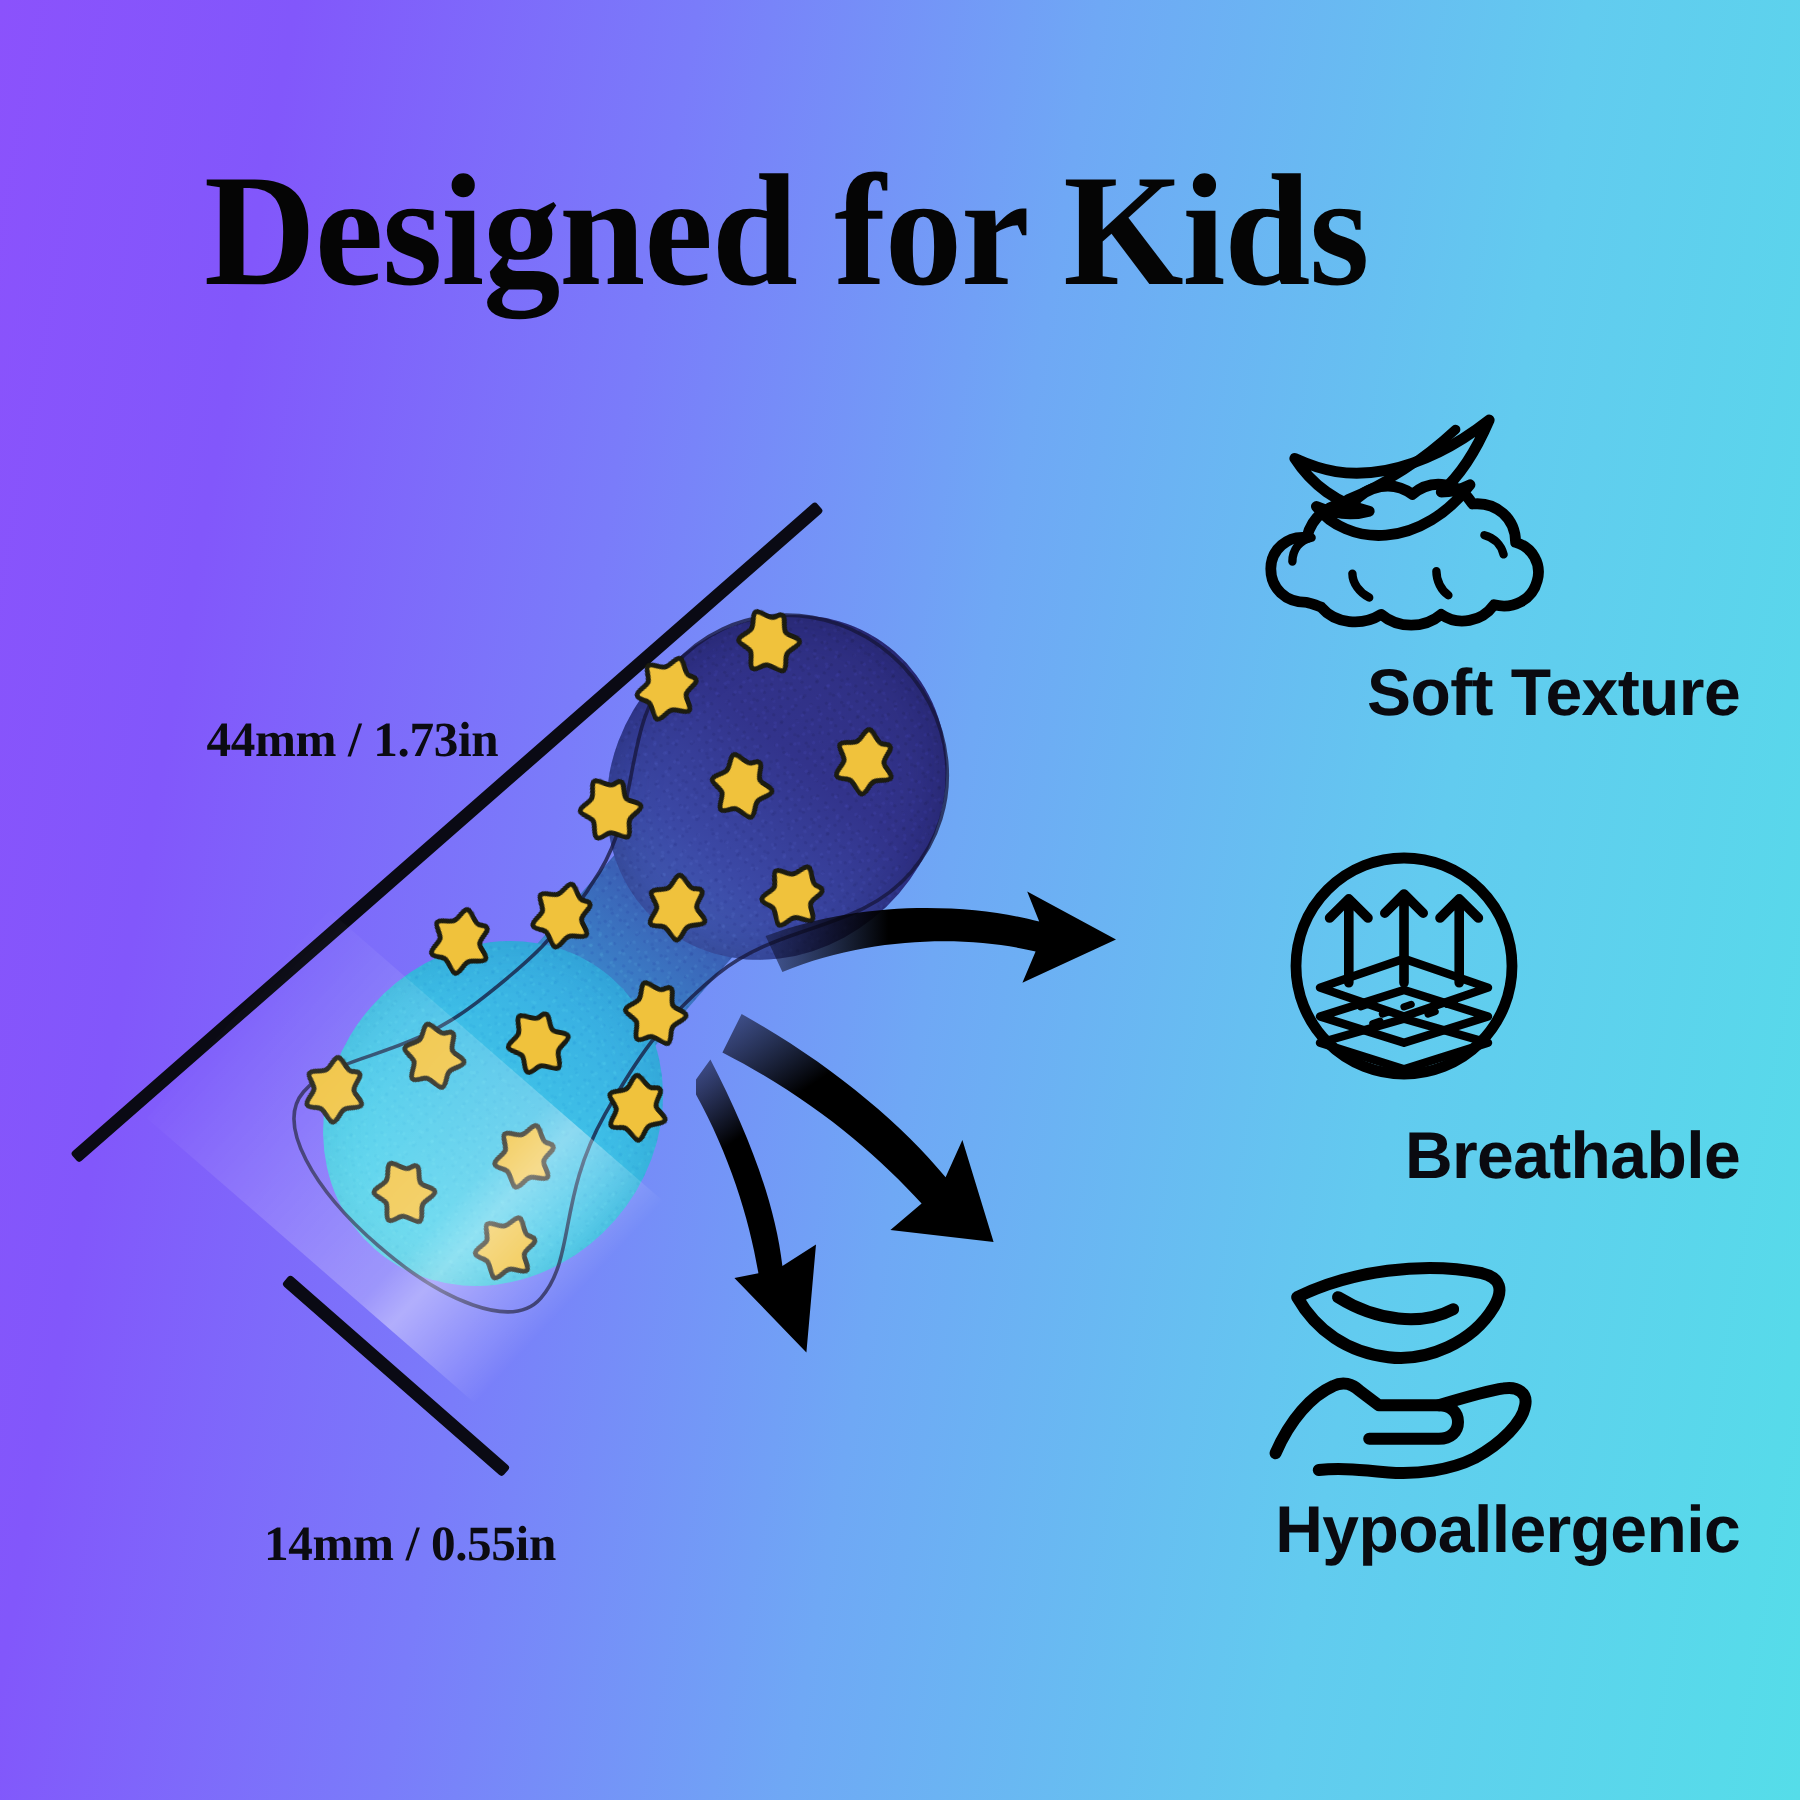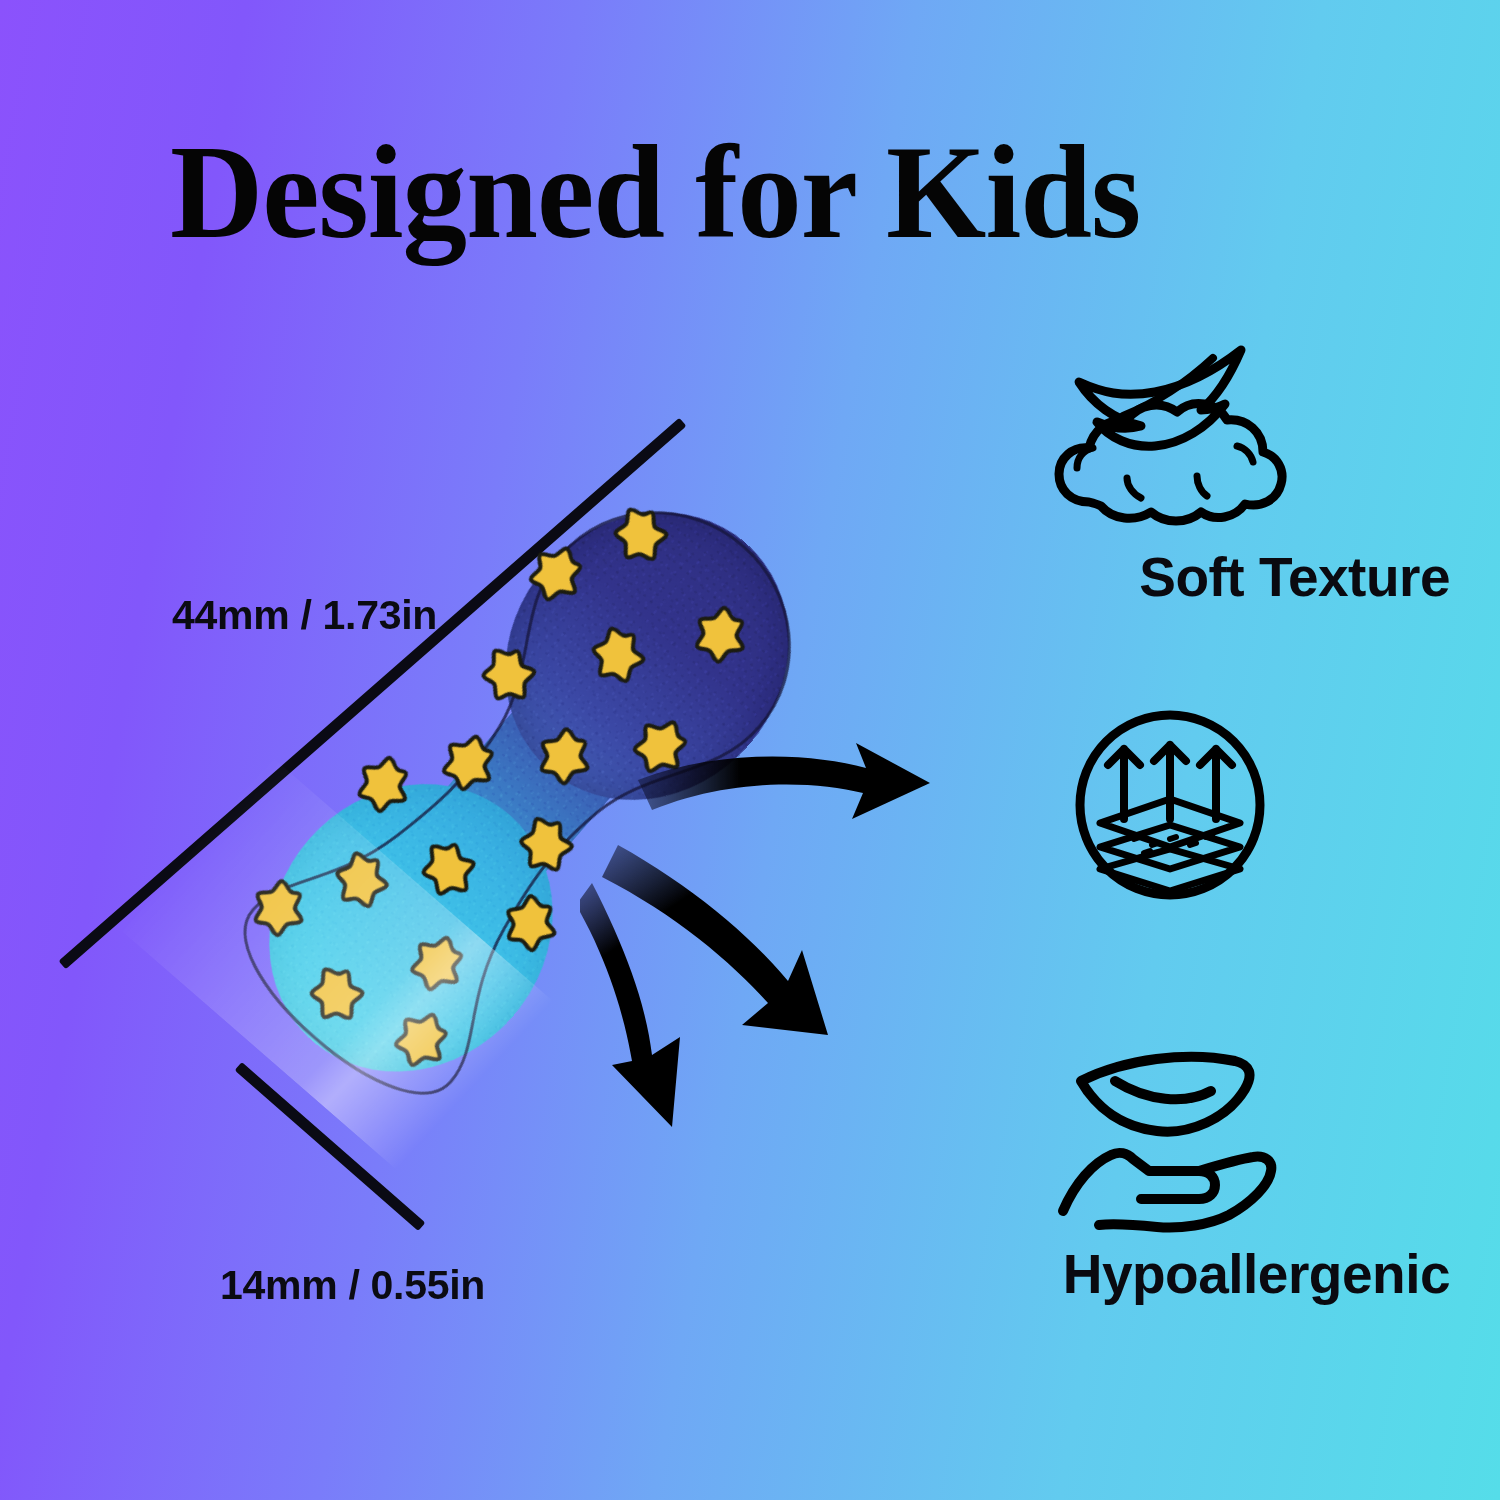--- a/index.html
+++ b/index.html
@@ -22,21 +22,21 @@
     letter-spacing:-1px;
     color:#050505;
     transform: scaleX(0.97);
     transform-origin: left top;
     white-space:nowrap;
   }
 
   
   #product-zone {
     position:absolute;
-    left:0; top:0; width:1000px; height:1500px;
+    left:0; top:0; width:1000px; height:1500px;font-family:Liberation Serif, serif;
   }
 
   
   .dim-line {
     position:absolute;
     background:#0a0a14;
     border-radius:3px;
   }
   #length-dimension-line {
     width:825px; height:11px;
@@ -386,20 +386,21 @@
         <g stroke-width="6">
           <path d="M62 132 L68 130"></path>
             <path d="M80 138 L86 136"></path>
           <path d="M98 132 L104 130"></path>
             <path d="M118 138 L124 136"></path>
           <path d="M134 130 L140 128"></path>
             <path d="M72 146 L78 144"></path>
         </g>
       </svg>
     </div>
+    <div class="feature-label">Breathable</div>
   </div>
 
   <div class="feature" id="feature-hypoallergenic">
     <div class="feature-icon">
       <svg width="234" height="190" viewBox="0 0 234 190" fill="none" stroke="#000" stroke-width="10" stroke-linecap="round" stroke-linejoin="round">
 
         <path d="M28 38 C 72 16 134 8 182 18 C 198 22 200 32 192 46
                  C 174 76 136 92 104 88 C 70 84 44 66 28 38 Z"></path>
         <path d="M62 38 C 94 58 132 62 158 48"></path>
 

